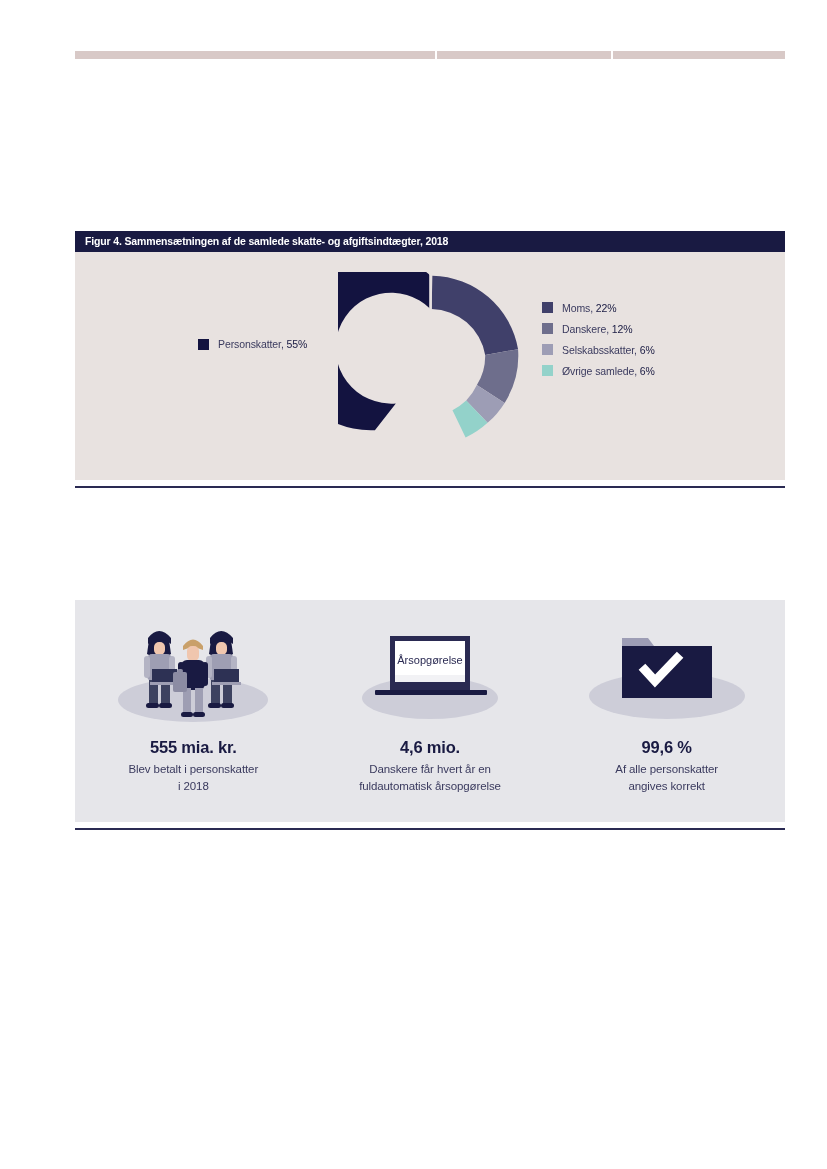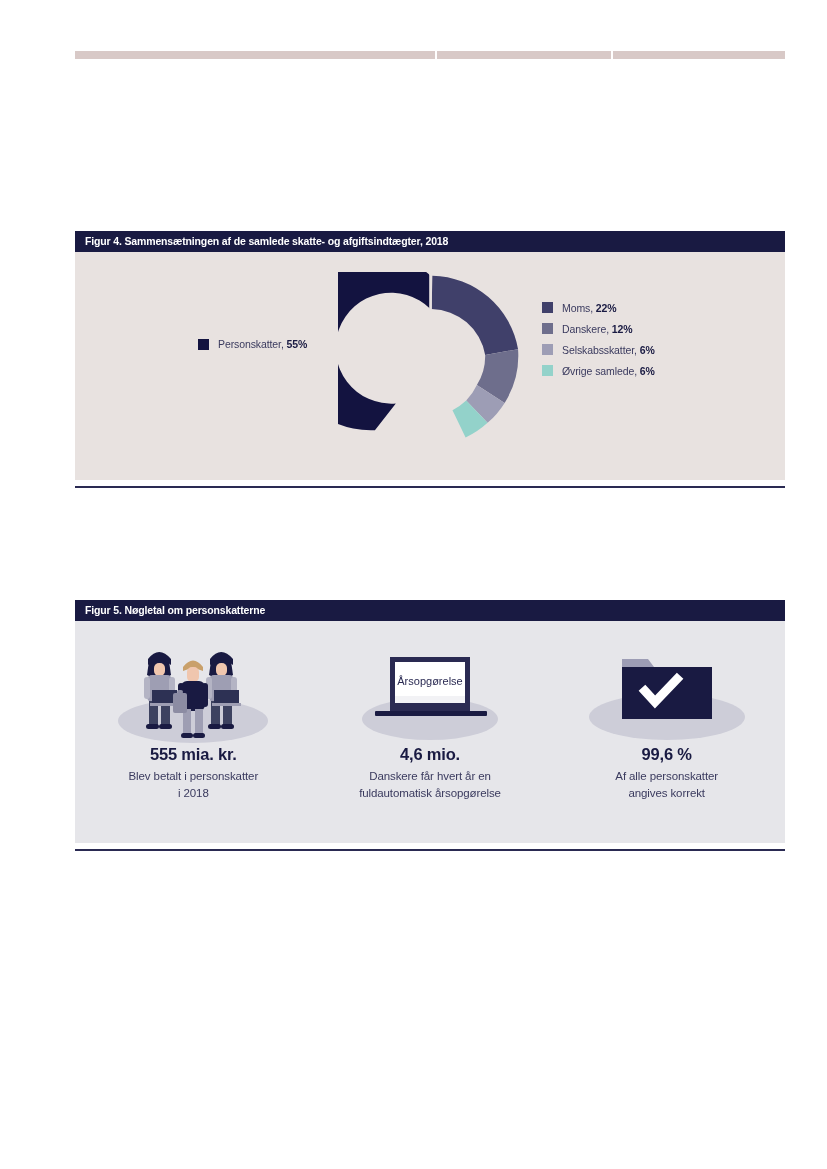--- a/index.html
+++ b/index.html
@@ -102,21 +102,21 @@
     width: 11px;
     height: 11px;
     flex: 0 0 11px;
   }
   .legend-text {
     font-size: 10.5px;
     color: #3a3a5e;
     white-space: nowrap;
     letter-spacing: -0.1px;
   }
-  .legend-text b { font-weight: 700; color: #191a42; }
+  .legend-text b { font-weight: 400; color: #191a42; }
 
   
   #figure5 { top: 600px; }
   #figure5 .fig-body {
     background: #e6e6ea;
     height: 222px;
     display: flex;
   }
   .kpi {
     flex: 1 1 0;
@@ -129,20 +129,21 @@
   .kpi-art {
     height: 108px;
     width: 100%;
     display: flex;
     justify-content: center;
   }
   .kpi-value {
     font-size: 16.5px;
     font-weight: 700;
     color: #191a42;
+    margin-top: 14px;
     letter-spacing: -0.2px;
   }
   .kpi-desc {
     font-size: 11.5px;
     color: #3a3a5e;
     text-align: center;
     line-height: 17px;
     margin-top: 4px;
     letter-spacing: -0.1px;
   }
@@ -231,21 +232,20 @@
           </span>
         </div>
       </div>
 
     </div>
   </div>
   <div class="fig-rule"></div>
 </div>
 
 <div class="figure" id="figure5">
-  <div class="fig-title">Figur 5. Nøgletal om personskatterne</div>
   <div class="fig-body">
 
     <div class="kpi">
       <div class="kpi-art">
         <svg width="180" height="108" viewBox="0 0 180 108">
           <ellipse cx="90" cy="84" rx="75" ry="22" fill="#cdcdd8"></ellipse>
 
           <g>
             <path d="M46 24 q10 -12 20 0 l2 14 q-11 7 -24 0 Z" fill="#191a42"></path>
             <rect x="51" y="26" width="11" height="13" rx="5" fill="#f0c6ae"></rect>

